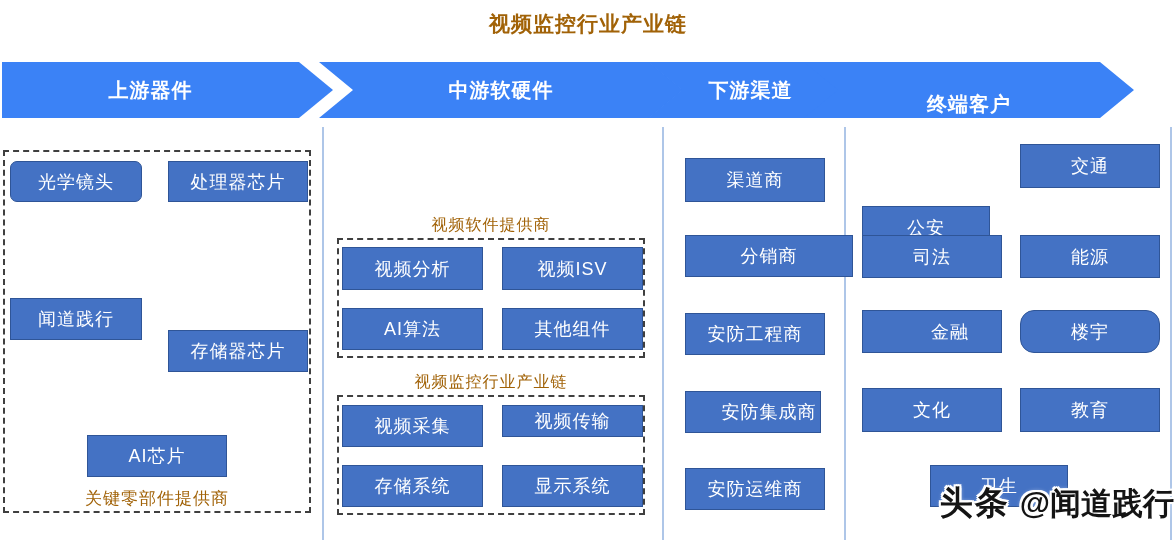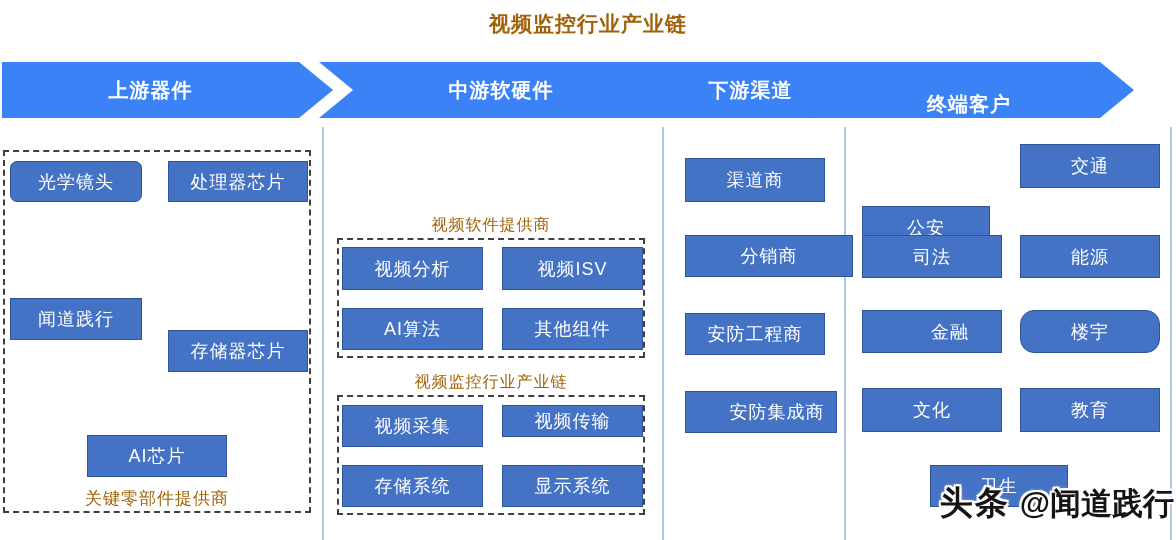--- a/index.html
+++ b/index.html
@@ -137,21 +137,22 @@
   <div class="cap" style="left:337px; top:372px; width:308px; font-size:16px;">视频监控行业产业链</div>
   <div class="dash" style="left:337px; top:395px; width:308px; height:120px;"></div>
   <div class="bx" style="left:342px; top:405px; width:141px; height:42px;">视频采集</div>
   <div class="bx" style="left:502px; top:405px; width:141px; height:32px;">视频传输</div>
   <div class="bx" style="left:342px; top:465px; width:141px; height:42px;">存储系统</div>
   <div class="bx" style="left:502px; top:465px; width:141px; height:42px;">显示系统</div>
 
   <div class="bx" style="left:685px; top:158px; width:140px; height:44px;">渠道商</div>
   <div class="bx" style="left:685px; top:235px; width:168px; height:42px;">分销商</div>
   <div class="bx" style="left:685px; top:313px; width:140px; height:42px;">安防工程商</div>
-  <div class="bx" style="left:685px; top:391px; width:152px; height:42px;padding-left:32px;">安防集成商</div>
+  <div class="bx" style="left:685px; top:391px; width:136px; height:42px;padding-left:32px;">安防集成商</div>
+  <div class="bx" style="left:685px; top:468px; width:140px; height:42px;">安防运维商</div>
 
   <div class="bx" style="left:862px; top:158px; width:128px; height:44px;margin-top:48px;">公安</div>
   <div class="bx" style="left:1020px; top:144px; width:140px; height:44px;">交通</div>
   <div class="bx" style="left:862px; top:235px; width:140px; height:43px;">司法</div>
   <div class="bx" style="left:1020px; top:235px; width:140px; height:43px;">能源</div>
   <div class="bx" style="left:862px; top:310px; width:140px; height:43px;padding-left:36px;">金融</div>
   <div class="bx" style="left:1020px; top:310px; width:140px; height:43px;border-radius:14px;">楼宇</div>
   <div class="bx" style="left:862px; top:388px; width:140px; height:44px;">文化</div>
   <div class="bx" style="left:1020px; top:388px; width:140px; height:44px;">教育</div>
   <div class="bx" style="left:930px; top:465px; width:138px; height:42px;">卫生</div>

